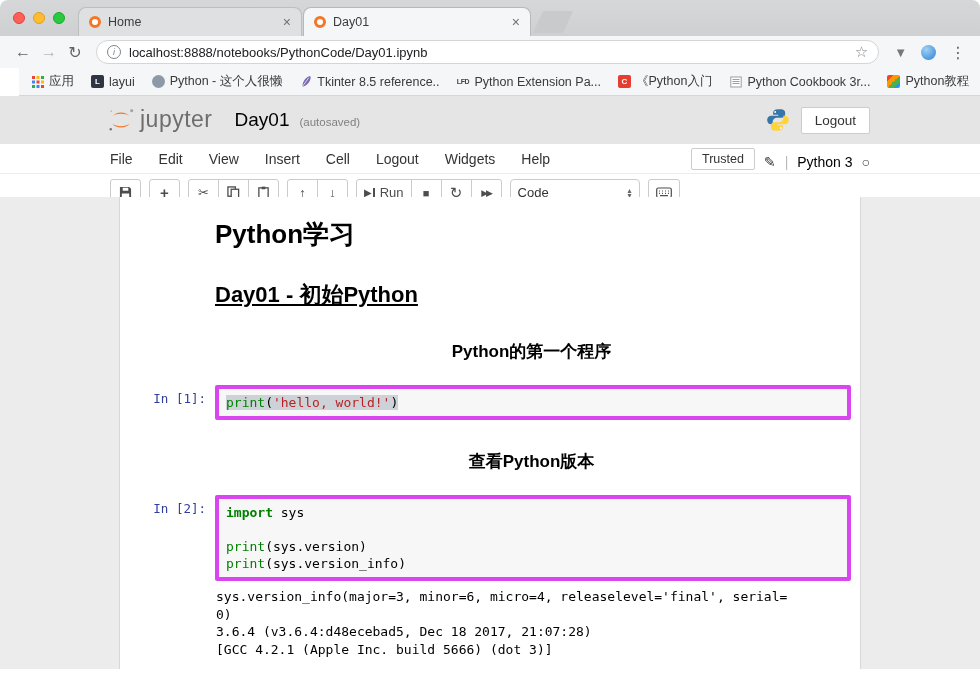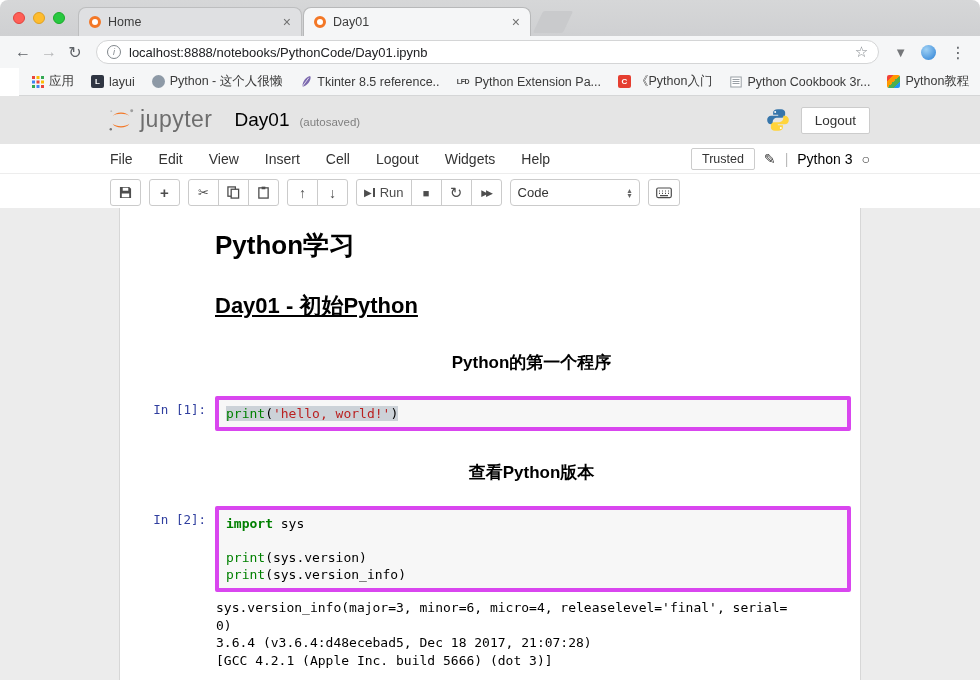--- a/index.html
+++ b/index.html
@@ -51,21 +51,21 @@
   .jlogo-text { font-size:23px; color:#6e6e6e; letter-spacing:0.5px; line-height:1; padding-bottom:2px; }
   .nb-title { font-size:19px; color:#000; margin-left:22px; font-weight:500; }
   .checkpoint { font-size:11.5px; color:#808080; margin-left:10px; padding-top:4px; }
   .jheader-right { margin-left:auto; display:flex; align-items:center; gap:10px; }
   .logout-btn { font-size:13.5px; color:#333; background:#fff; border:1px solid #cccccc; border-radius:2px; padding:5px 13px; }
 
   
   .jmenubar { height:30px; background:#fff; display:flex; align-items:center; padding:0 110px; font-size:14px; color:#333; border-bottom:1px solid #ededed; }
   .jmenu-item { padding:0 13px; }
   .jmenu-item:first-child { padding-left:0; }
-  .jmenu-right { margin-left:auto; display:flex; align-items:center; gap:9px; }
+  .jmenu-right { margin-left:auto; display:flex; align-items:flex-end; gap:9px; }
   .trusted-btn { font-size:12.5px; color:#333; border:1px solid #ccc; border-radius:2px; padding:3px 10px; background:#fff; }
   .pencil { font-size:14px; color:#333; }
   .vdiv { color:#bbb; font-size:14px; }
   .kernel-name { font-size:14px; color:#000; }
   .kernel-circle { font-size:14px; color:#424242; }
 
   
   .jtoolbar { height:38px; background:#fff; display:flex; align-items:center; padding:0 110px; gap:8px; border-bottom:1px solid #cfcfcf; }
   .btn-group { display:flex; }
   .tbtn { min-width:31px; height:27px; background:#fff; border:1px solid #cbcbcb; margin-right:-1px; display:flex; align-items:center; justify-content:center; font-size:13px; color:#4d4d4d; padding:0 7px; }
@@ -78,21 +78,21 @@
   .ff-glyph { font-size:9px; letter-spacing:-2px; }
   .stop-glyph { font-size:11px; }
   .restart-glyph { font-size:15px; }
   .arrow-glyph { font-size:14px; }
   .plus-glyph { font-size:15px; font-weight:bold; }
   .cut-glyph { font-size:13px; }
   .cm-select { width:130px; height:27px; border:1px solid #cbcbcb; border-radius:4px; background:#fff; display:flex; align-items:center; padding:0 7px; font-size:13px; color:#333; }
   .stepper { margin-left:auto; display:flex; flex-direction:column; font-size:8px; line-height:5px; color:#666; }
 
   
-  .main { position:absolute; top:208px; left:0; width:980px; height:472px; background:#ececec; overflow:hidden; }
+  .main { position:absolute; top:197px; left:0; width:980px; height:472px; background:#ececec; overflow:hidden; }
   .nbcontainer { width:742px; margin:0 auto; min-height:473px; background:#fff; border:1px solid #d7d7d7; border-top:none; padding-top:12px; }
   .txtcell { margin:0 12px 0 95px; font-weight:bold; color:#000; }
   h1.txtcell { font-size:26px; margin-top:8px; }
   h2.txtcell { font-size:22px; margin-top:28px;text-decoration:underline; }
   h3.txtcell { font-size:17px; margin-top:30px;text-align:center; }
   .cell { display:flex; align-items:flex-start; }
   .code-cell { margin-top:22px; }
   .prompt { width:95px; flex:none; text-align:right; padding:6px 9px 0 0; font-family:"DejaVu Sans Mono","Liberation Mono",monospace; font-size:12.5px; color:#303F9F; }
   .input-area { flex:1; margin-right:9px; border:4px solid #d946ef; border-radius:2px; background:#f7f7f7; padding:5px 7px; font-family:"DejaVu Sans Mono","Liberation Mono",monospace; font-size:13px; line-height:17px; color:#000; min-height:28px; }
   .code-line { white-space:pre; }

